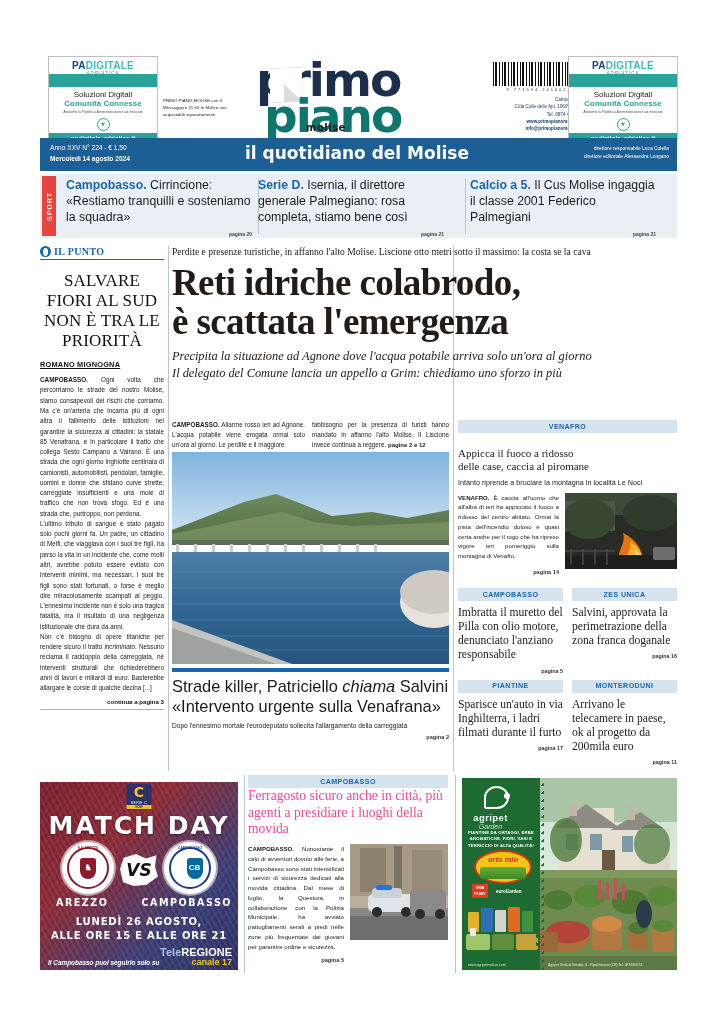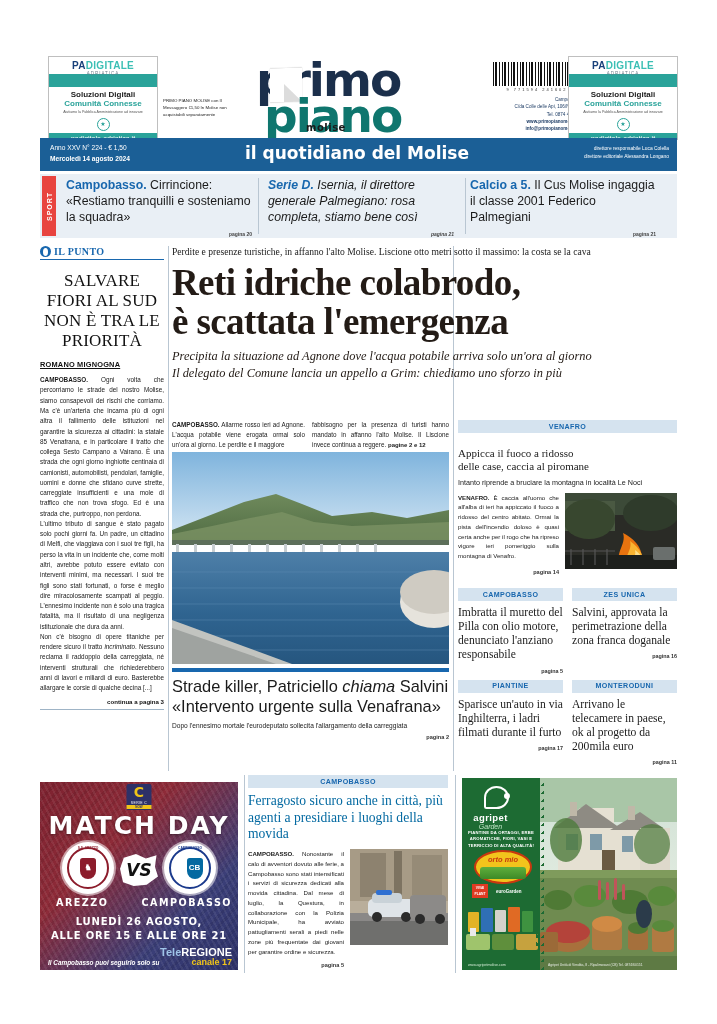--- a/index.html
+++ b/index.html
@@ -12,21 +12,21 @@
             box-sizing:border-box;overflow:hidden;}
   .ad-padig .top{height:30px;background:linear-gradient(180deg,#ffffff 0%,#ffffff 55%,#2aa39a 56%,#2aa39a 100%);
                  position:relative;}
   .ad-padig .pa1{position:absolute;left:0;right:0;top:3px;text-align:center;font-size:10px;font-weight:bold;
                  letter-spacing:.3px;}
   .ad-padig .pa1 b{color:#18407a;}
   .ad-padig .pa1 i{color:#3bbfb4;font-style:normal;}
   .ad-padig .pa2{position:absolute;left:0;right:0;top:14px;text-align:center;font-size:4.5px;color:#6c7b8a;
                  letter-spacing:1px;}
   .ad-padig .mid{background:#fff;text-align:center;padding-top:3px;}
-  .ad-padig .l1{font-size:8px;font-weight:bold;color:#1b1b1b;}
+  .ad-padig .l1{font-size:8px;font-weight:normal;color:#1b1b1b;}
   .ad-padig .l2{font-size:8px;font-weight:bold;color:#2aa39a;}
   .ad-padig .l3{font-size:3.6px;color:#555;margin-top:2px;line-height:1.3;}
   .ad-padig .circ{width:11px;height:11px;border:1px solid #2aa39a;border-radius:50%;margin:3px auto 2px;
                   color:#2aa39a;font-size:6px;line-height:11px;}
   .ad-padig .bot{background:#2aa39a;color:#fff;font-size:7px;text-align:center;padding:2px 0 3px;}
 
   #tiny-note{position:absolute;left:163px;top:98px;width:78px;font-size:4.4px;line-height:1.55;color:#222;}
 
   #logo{position:absolute;left:248px;top:52px;width:222px;height:84px;}
   #logo .primo{position:absolute;left:8px;top:0px;font-size:47px;font-weight:bold;color:#1b2f4b;
@@ -57,21 +57,21 @@
                      font-family:"DejaVu Sans",sans-serif;}
   #datestrip .dirs{position:absolute;right:8px;top:7px;color:#fff;font-size:4.9px;line-height:1.7;text-align:right;}
 
   
   #sportbar{position:absolute;left:40px;top:174px;width:637px;height:64px;background:#e9eff5;}
   #sportbar .tag{position:absolute;left:2px;top:2px;width:14px;height:60px;background:#e8443f;color:#fff;
                  font-size:7px;font-weight:bold;letter-spacing:1px;writing-mode:vertical-rl;transform:rotate(180deg);
                  display:flex;align-items:center;justify-content:center;}
   #sportbar .col{position:absolute;top:3px;width:188px;height:58px;}
   #sportbar .col.c1{left:26px;}
-  #sportbar .col.c2{left:228px;font-style:italic;}
+  #sportbar .col.c2{left:218px;}
   #sportbar .col.c3{left:430px;}
   #sportbar .col .txt{font-size:12.3px;line-height:1.31;color:#1b1b1b;font-family:"Liberation Sans",sans-serif;}
   #sportbar .col .txt b{color:#1867ae;}
   #sportbar .col .pg{position:absolute;right:2px;bottom:-2px;font-size:5px;font-weight:bold;color:#444;}
   #sportbar .vsep{position:absolute;top:4px;width:1px;height:56px;background:#b9c6d2;}
 
   
   #punto{position:absolute;left:40px;top:246px;width:124px;}
   #punto .hdr{display:flex;align-items:center;gap:3px;border-bottom:1px solid #1867ae;padding-bottom:2px;}
   #punto .hdr .ico{width:11px;height:11px;border-radius:50%;background:#1867ae;position:relative;}
@@ -112,21 +112,21 @@
   #strade{position:absolute;left:172px;top:676px;width:277px;}
   #strade .t{font-family:"Liberation Sans",sans-serif;font-size:16.4px;line-height:1.24;color:#1b1b1b;}
   #strade .t i{font-style:italic;}
   #strade .occ{font-size:6.6px;color:#1a1a1a;margin-top:5px;}
   #strade .pg{text-align:right;font-size:5.6px;font-weight:bold;margin-top:5px;color:#333;}
 
   
   #ferr{position:absolute;left:248px;top:775px;width:200px;}
   .secbadge{background:#d5e3ef;color:#1867ae;font-size:7.1px;font-weight:bold;text-align:center;
             letter-spacing:.4px;padding:2.5px 0;}
-  #ferr .t{font-family:"Liberation Serif",serif;font-size:13.6px;line-height:1.23;color:#0369a1;margin-top:5px;}
+  #ferr .t{font-family:"Liberation Serif",serif;font-size:13.6px;line-height:1.23;color:#ec4899;}
   #ferr .wrap{display:flex;gap:6px;margin-top:6px;}
   #ferr .txt{width:96px;font-size:6.1px;line-height:1.6;text-align:justify;color:#1a1a1a;}
   #ferr .txt b{font-weight:bold;}
   #ferr .pg{text-align:right;font-size:5.6px;font-weight:bold;margin-top:6px;color:#333;}
   #ferr .ph{width:98px;height:96px;overflow:hidden;}
 
   
   #ven{position:absolute;left:458px;top:420px;width:219px;}
   #ven .t{font-family:"Liberation Serif",serif;font-size:11px;line-height:1.2;color:#1b1b1b;margin-top:14px;}
   #ven .occ{font-size:7.2px;color:#1a1a1a;margin-top:5px;line-height:1.3;}

